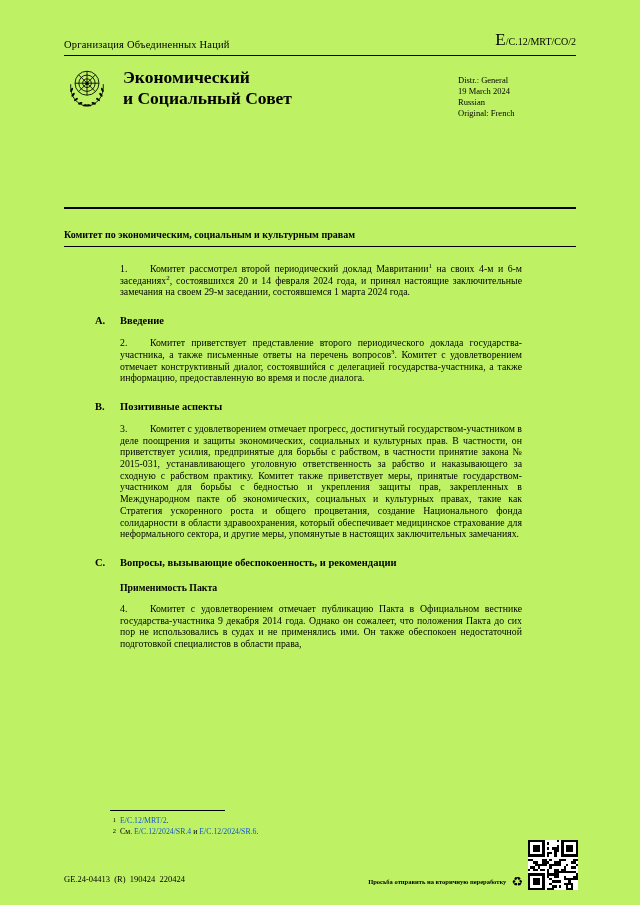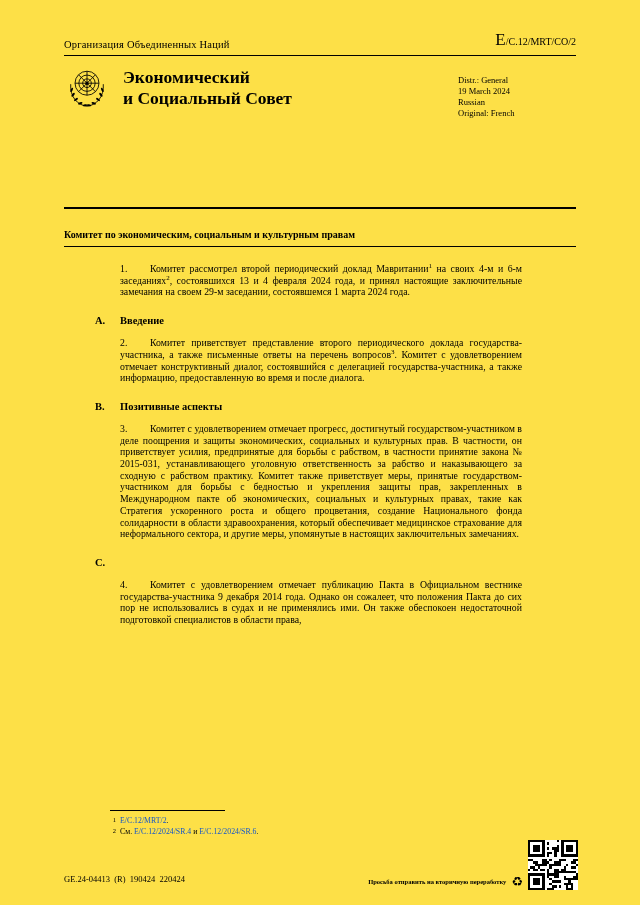--- a/index.html
+++ b/index.html
@@ -1,18 +1,18 @@
 <!DOCTYPE html>
 <html><head>
 <meta charset="utf-8">
 <style>
   * { margin:0; padding:0; box-sizing:border-box; }
   html,body { background:#e8e8e8; }
   .page {
-    width:640px; height:905px; margin:0 auto; background:#fde047;
+    width:640px; height:905px; margin:0 auto; background:#bef264;
     position:relative; overflow:hidden; color:#000;
     font-family:"Liberation Serif", serif;
     padding:30px 64px 0 64px;
     box-shadow:0 0 6px rgba(0,0,0,.25);
   }
   
   .hdr-top { display:flex; justify-content:space-between; align-items:flex-end;
              border-bottom:1px solid #000; padding-bottom:5px; }
   .org-name { font-size:10.5px; letter-spacing:.2px; }
   .doc-symbol { font-size:10px; }
@@ -103,34 +103,36 @@
       <div>Russian</div>
       <div>Original: French</div>
     </div>
   </div>
 
   <div class="thick-rule"></div>
 
   <div class="committee">Комитет по экономическим, социальным и культурным правам</div>
 
   <div class="doc-body">
-      <div class="para"><span class="para-num">1.</span><span>Комитет рассмотрел второй периодический доклад Мавритании</span><sup class="fn-ref">1</sup><span> на своих 4-м и 6-м заседаниях</span><sup class="fn-ref">2</sup><span>, состоявшихся 13 и 4 февраля 2024 года, и принял настоящие заключительные замечания на своем 29-м заседании, состоявшемся 1 марта 2024 года.</span></div>
+      <div class="para"><span class="para-num">1.</span><span>Комитет рассмотрел второй периодический доклад Мавритании</span><sup class="fn-ref">1</sup><span> на своих 4-м и 6-м заседаниях</span><sup class="fn-ref">2</sup><span>, состоявшихся 20 и 14 февраля 2024 года, и принял настоящие заключительные замечания на своем 29-м заседании, состоявшемся 1 марта 2024 года.</span></div>
       <div class="section-heading">
         <span class="sec-letter">A.</span>
         <span>Введение</span>
       </div>
       <div class="para"><span class="para-num">2.</span><span>Комитет приветствует представление второго периодического доклада государства-участника, а также письменные ответы на перечень вопросов</span><sup class="fn-ref">3</sup><span>. Комитет с удовлетворением отмечает конструктивный диалог, состоявшийся с делегацией государства-участника, а также информацию, предоставленную во время и после диалога.</span></div>
       <div class="section-heading">
         <span class="sec-letter">B.</span>
         <span>Позитивные аспекты</span>
       </div>
       <div class="para"><span class="para-num">3.</span><span>Комитет с удовлетворением отмечает прогресс, достигнутый государством-участником в деле поощрения и защиты экономических, социальных и культурных прав. В частности, он приветствует усилия, предпринятые для борьбы с рабством, в частности принятие закона № 2015-031, устанавливающего уголовную ответственность за рабство и наказывающего за сходную с рабством практику. Комитет также приветствует меры, принятые государством-участником для борьбы с бедностью и укрепления защиты прав, закрепленных в Международном пакте об экономических, социальных и культурных правах, такие как Стратегия ускоренного роста и общего процветания, создание Национального фонда солидарности в области здравоохранения, который обеспечивает медицинское страхование для неформального сектора, и другие меры, упомянутые в настоящих заключительных замечаниях.</span></div>
       <div class="section-heading">
         <span class="sec-letter">C.</span>
-      </div>
+        <span>Вопросы, вызывающие обеспокоенность, и рекомендации</span>
+      </div>
+      <div class="subheading">Применимость Пакта</div>
       <div class="para"><span class="para-num">4.</span><span>Комитет с удовлетворением отмечает публикацию Пакта в Официальном вестнике государства-участника 9 декабря 2014 года. Однако он сожалеет, что положения Пакта до сих пор не использовались в судах и не применялись ими. Он также обеспокоен недостаточной подготовкой специалистов в области права,</span></div>
     </div>
 
   <div class="footnotes">
     <div class="fn-rule"></div>
     <div>
         <div class="fn-row">
           <span class="fn-marker">1</span>
           <span class="fn-text"><a href="#" class="doc-link" style="color: rgb(17, 85, 204);">E/C.12/MRT/2</a><span>.</span></span>
         </div>

